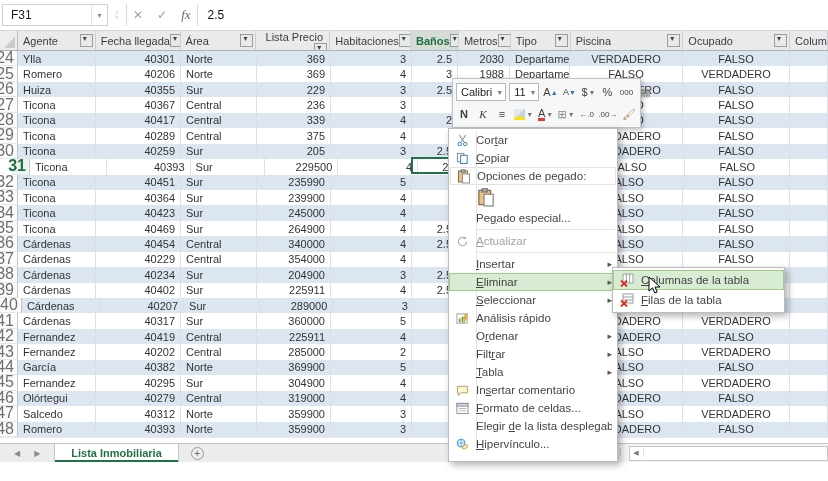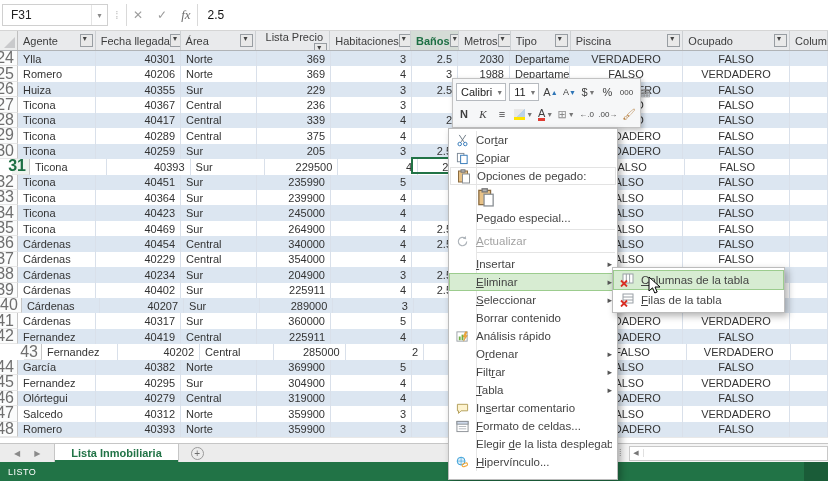--- a/index.html
+++ b/index.html
@@ -428,21 +428,21 @@
         <div class="c ar" style="width: 74px;">225911</div>
         <div class="c ar" style="width: 81px;">4</div>
         <div class="c ar" style="width: 46px;"></div>
         <div class="c ar" style="width: 52px;"></div>
         <div class="c al" style="width: 60px;"></div>
         <div class="c ac" style="width: 113px;">VERDADERO</div>
         <div class="c ac" style="width: 107px;">FALSO</div>
         <div class="c al" style="width: 38px;"></div>
       </div>
       <div class="r">
-        <div class="rn" style="width: 18px; margin-left: 24px;">43</div>
+        <div class="rn" style="width: 18px;">43</div>
         <div class="c al" style="width: 78px;">Fernandez</div>
         <div class="c ar" style="width: 85px;">40202</div>
         <div class="c al" style="width: 76px;">Central</div>
         <div class="c ar" style="width: 74px;">285000</div>
         <div class="c ar" style="width: 81px;">2</div>
         <div class="c ar" style="width: 46px;"></div>
         <div class="c ar" style="width: 52px;"></div>
         <div class="c al" style="width: 60px;"></div>
         <div class="c ac" style="width: 113px;">FALSO</div>
         <div class="c ac" style="width: 107px;">VERDADERO</div>
@@ -535,24 +535,20 @@
         <span class="plus">+</span>
       </div>
   </div>
   <div class="hscroll">
     <span class="hs-grip">⁞</span>
     <div class="hs-track">
       <span class="hs-left">◀</span>
     </div>
   </div>
 
-  <div class="status">
-    <span>LISTO</span>
-    <span class="status-right"></span>
-  </div>
 
   <div class="minibar">
     <div class="mrow">
       <div class="selbox" style="width:64px">
         <span>Calibri</span>
           <span class="dd">▼</span>
       </div>
       <div class="selbox" style="width:36px">
         <span>11</span>
           <span class="dd">▼</span>
@@ -660,24 +656,20 @@
       </div>
       <div class="mi hl has-sub">
         <span class="ic"></span>
         <span class="lbl"><u>E</u>liminar</span>
       </div>
       <div class="mi has-sub">
         <span class="ic"></span>
         <span class="lbl"><u>S</u>eleccionar</span>
       </div>
       <div class="mi">
-        <span class="ic"></span>
-        <span class="lbl">Borrar contenido</span>
-      </div>
-      <div class="mi">
         <span class="ic">
           <svg width="13" height="13" viewBox="0 0 14 14">
             <rect x="1" y="2" width="11" height="10" fill="#fff" stroke="#9aa0a6"></rect>
             <rect x="3" y="7" width="2" height="4" fill="#70ad47"></rect>
             <rect x="6" y="5" width="2" height="6" fill="#70ad47"></rect>
             <polygon points="10,2 7.6,7.5 9.4,7.5 8.2,12 12.2,6 10.3,6 12,2" fill="#f2a93b" stroke="#c97f14" stroke-width="0.4"></polygon>
           </svg>
         </span>
         <span class="lbl">Análisis rápido</span>
       </div>

